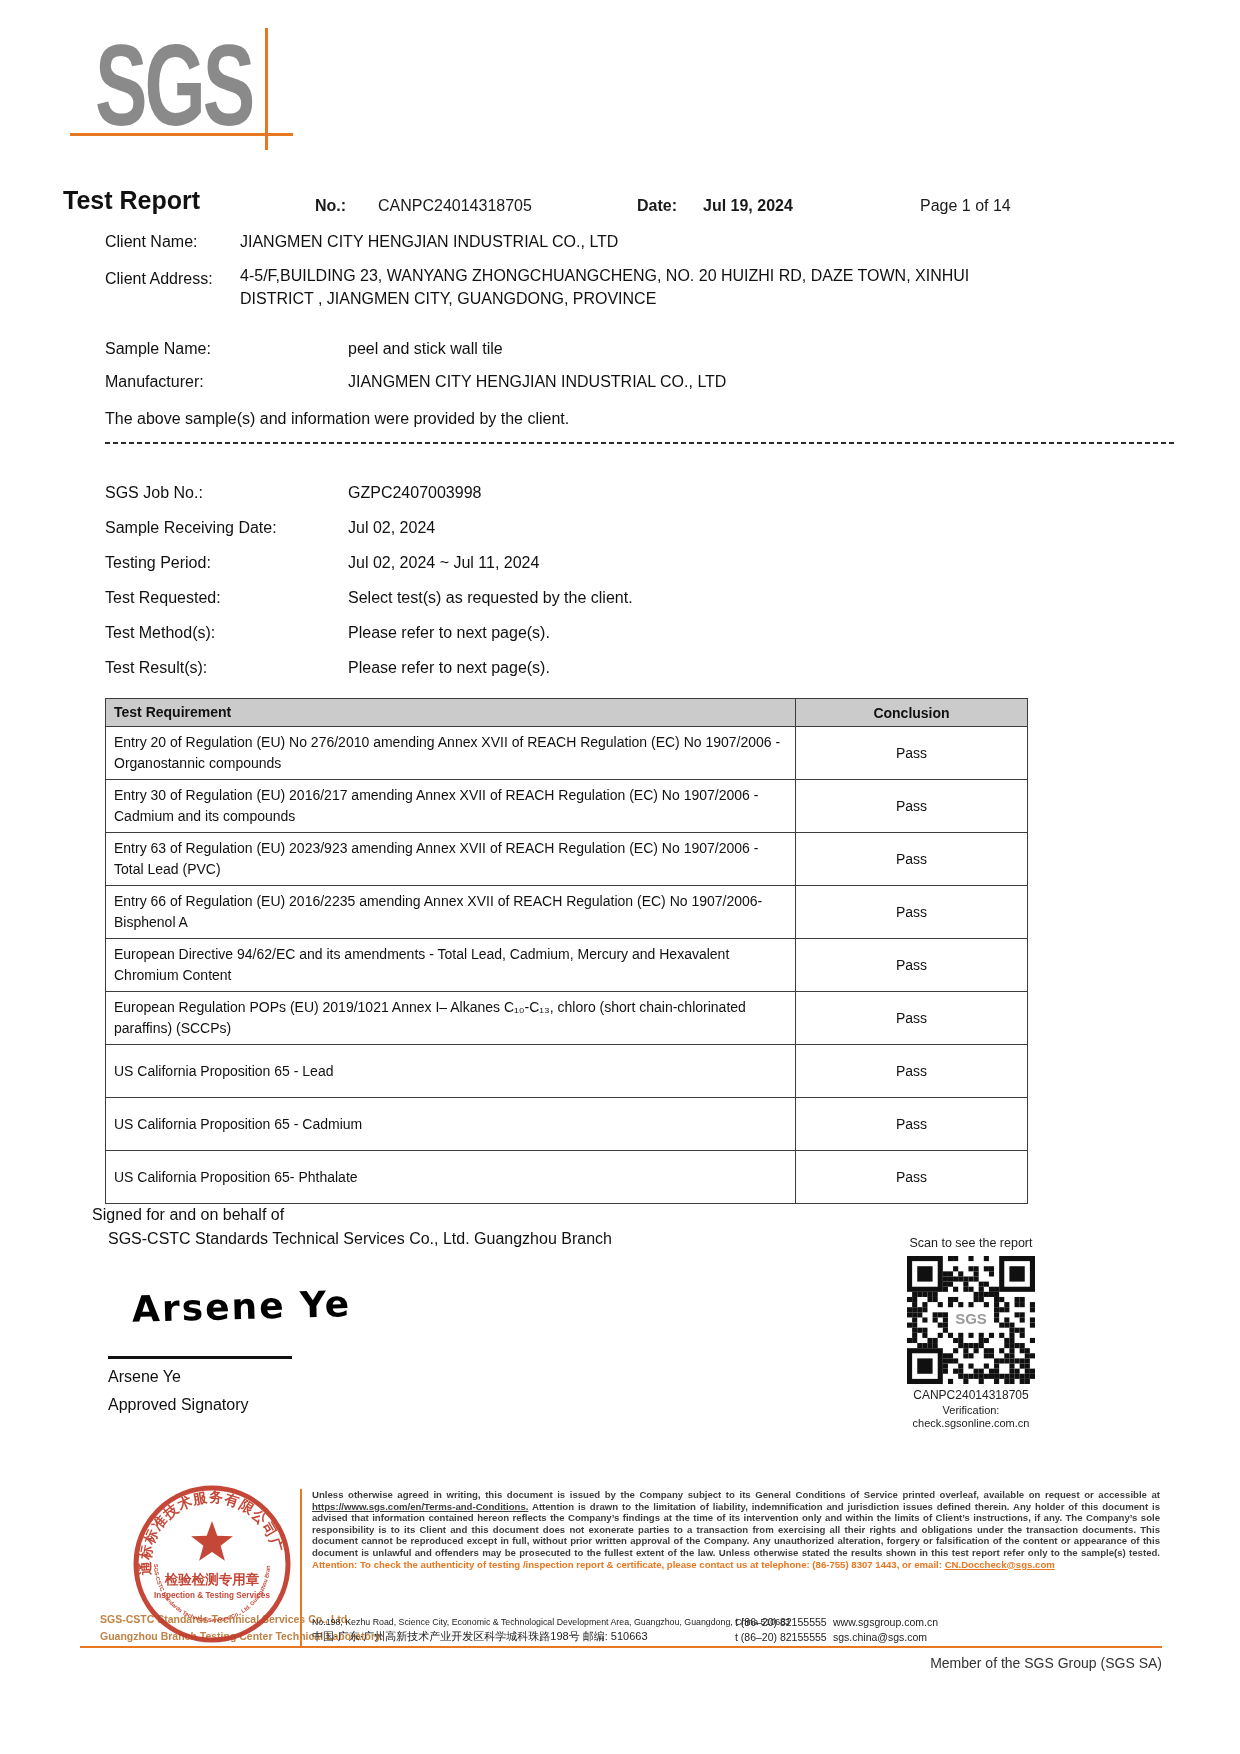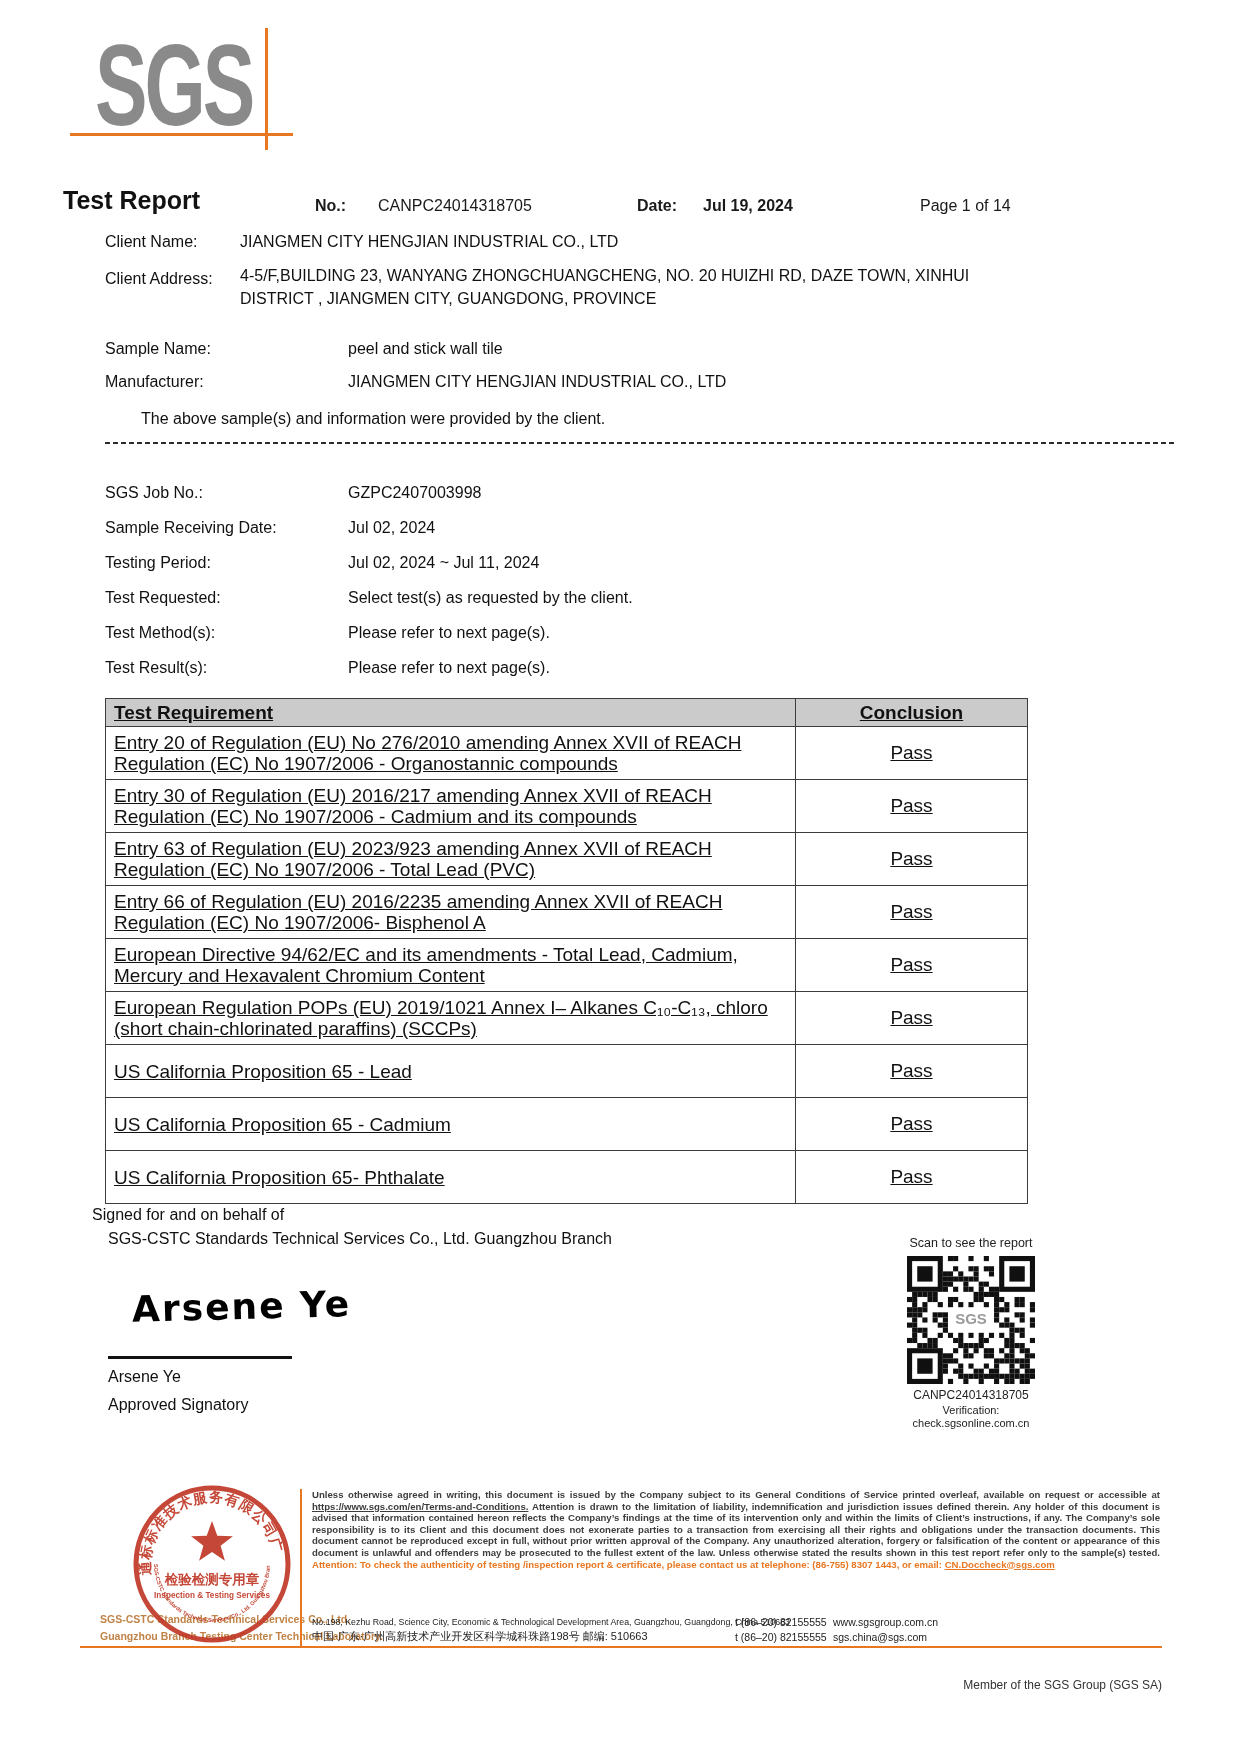--- a/index.html
+++ b/index.html
@@ -21,21 +21,21 @@
   .val{font-size:16px;color:#111;}
   .dashes{left:105px;top:442px;width:1072px;height:2px;
           background:repeating-linear-gradient(90deg,#2b2b2b 0 5px,transparent 5px 8px);}
   .jobs{left:105px;top:484px;}
   .job-row{position:relative;height:35px;width:900px;}
   .job-row .jl{position:absolute;left:0;top:0;}
   .job-row .jv{position:absolute;left:243px;top:0;}
 
   
   table.results{position:absolute;left:105px;top:698px;width:903px;border-collapse:collapse;table-layout:fixed;}
-  table.results th,table.results td{border:1.5px solid #3c3c3c;font-size:19px;color:#111;text-decoration:underline;}
+  table.results th,table.results td{border:1.5px solid #3c3c3c;font-size:14px;color:#111;}
   table.results th{background:#cbcbcb;height:23px;font-weight:bold;}
   th.req,td.req{width:673px;text-align:left;padding:2px 8px;line-height:21px;}
   th.con,td.con{width:229px;text-align:center;}
   td.req,td.con{height:48px;vertical-align:middle;}
 
   
   .sig-script{left:132px;top:1286px;font-size:36px;font-weight:bold;color:#000;
               font-family:"DejaVu Sans",sans-serif;transform:rotate(-1.5deg);letter-spacing:2px;}
   .sig-line{left:108px;top:1356px;width:184px;height:2.5px;background:#111;}
 
@@ -47,21 +47,21 @@
   .f-orange{background:#e87722;}
   .company-tan{left:100px;font-size:10.5px;color:#c08347;font-weight:bold;}
   .legal{left:312px;top:1489px;width:848px;font-size:9.6px;line-height:11.6px;
          text-align:justify;color:#3d3d3d;font-weight:bold;}
   .legal .lk{text-decoration:underline;}
   .attn{color:#e87722;}
   .attn .lk{text-decoration:underline;}
   .addr-en{left:312px;top:1617px;font-size:8.8px;color:#222;}
   .addr-cn{left:312px;top:1629px;font-size:11px;color:#222;}
   .addr-t{font-size:10.5px;color:#222;}
-  .member{left:800px;top:1655px;width:362px;text-align:right;font-size:12px;color:#333;margin-top:23px;}
+  .member{left:800px;top:1655px;width:362px;text-align:right;font-size:14px;color:#333;}
 </style>
 </head>
 <body>
 
 <div class="page">
 
   <div class="abs logo-text">SGS</div>
   <div class="abs logo-vline f-orange"></div>
   <div class="abs logo-hline f-orange"></div>
 
@@ -77,21 +77,21 @@
 
   <span class="abs lbl" style="left:105px;top:270px;">Client Address:</span>
   <span class="abs val" style="left:240px;top:264px;width:750px;line-height:23px;">4-5/F,BUILDING 23, WANYANG ZHONGCHUANGCHENG, NO. 20 HUIZHI RD, DAZE TOWN, XINHUI DISTRICT , JIANGMEN CITY, GUANGDONG, PROVINCE</span>
 
   <span class="abs lbl" style="left:105px;top:340px;">Sample Name:</span>
   <span class="abs val" style="left:348px;top:340px;">peel and stick wall tile</span>
 
   <span class="abs lbl" style="left:105px;top:373px;">Manufacturer:</span>
   <span class="abs val" style="left:348px;top:373px;">JIANGMEN CITY HENGJIAN  INDUSTRIAL CO., LTD</span>
 
-  <span class="abs val" style="left:105px;top:410px;margin-left:36px;">The above sample(s) and information were provided by the client.</span>
+  <span class="abs val" style="left:105px;top:410px;">The above sample(s) and information were provided by the client.</span>
   <div class="abs dashes"></div>
 
   <div class="abs jobs">
     <div class="job-row">
         <span class="jl lbl">SGS Job No.:</span>
         <span class="jv val">GZPC2407003998</span>
       </div>
     <div class="job-row">
         <span class="jl lbl">Sample Receiving Date:</span>
         <span class="jv val">Jul 02, 2024</span>

